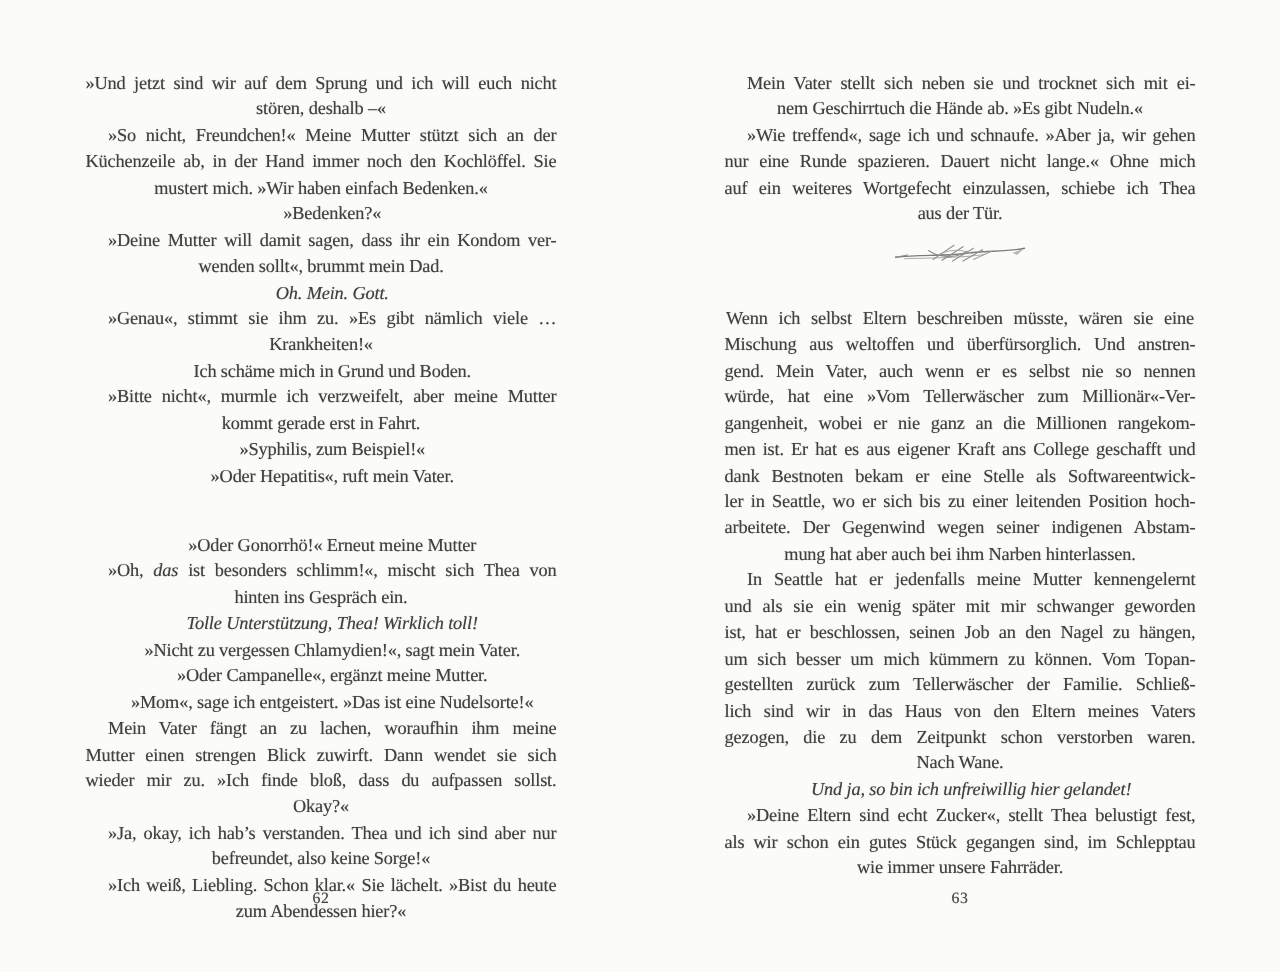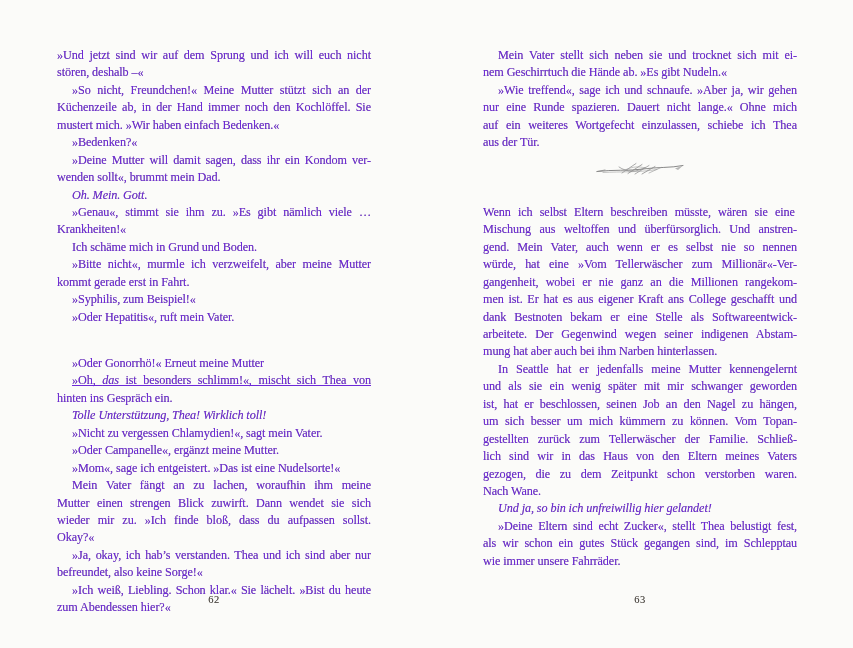--- a/index.html
+++ b/index.html
@@ -10,24 +10,25 @@
     font-family: "Liberation Serif", "DejaVu Serif", serif;
   }
   .spread { position: relative; width: 853px; height: 648px; }
 
   .page { position: absolute; top: 0; height: 100%; width: 314px; }
   .page-l { left: 57px; }
   .page-r { left: 483px; }
 
   .textcol {
     position: absolute; top: 47px; left: 0; width: 314px;
-    color: #6d28d9;
+    color: #404040;
     font-size: 12.2px;
     letter-spacing: -0.1px;
     text-shadow: 0 0 0.6px rgba(58, 52, 47, 0.5);
+    text-align: center;
   }
   .line {
     height: 17.45px;
     line-height: 17.45px;
     white-space: nowrap;
     overflow: visible;
   }
   .line.it { font-style: italic; }
   .line em { font-style: italic; }
 
@@ -90,21 +91,21 @@
         <div>
           <div class="line" style="padding-left: 15px;"><span class="t">»Syphilis, zum Beispiel!«</span></div>
         </div>
         <div>
           <div class="line" style="padding-left: 15px;"><span class="t">»Oder Hepatitis«, ruft mein Vater.</span></div>
         </div>
         <div>
           <div class="line" style="padding-left: 15px; margin-top: 29px;"><span class="t">»Oder Gonorrhö!« Erneut meine Mutter</span></div>
         </div>
         <div>
-          <div class="line" style="padding-left: 15px; text-decoration: underline;"><span class="t" style="word-spacing: 3.63px;">»Oh, <em>das</em> ist besonders schlimm!«, mischt sich Thea von</span></div>
+          <div class="line" style="padding-left: 15px;"><span class="t" style="word-spacing: 3.63px;">»Oh, <em>das</em> ist besonders schlimm!«, mischt sich Thea von</span></div>
           <div class="line"><span class="t">hinten ins Gespräch ein.</span></div>
         </div>
         <div>
           <div class="line it" style="padding-left: 15px;"><span class="t">Tolle Unterstützung, Thea! Wirklich toll!</span></div>
         </div>
         <div>
           <div class="line" style="padding-left: 15px;"><span class="t">»Nicht zu vergessen Chlamydien!«, sagt mein Vater.</span></div>
         </div>
         <div>
           <div class="line" style="padding-left: 15px;"><span class="t">»Oder Campanelle«, ergänzt meine Mutter.</span></div>
@@ -158,20 +159,21 @@
   </svg>
 </div>
         <div>
           <div class="line"><span class="t" style="word-spacing: 4.24px;">Wenn ich selbst Eltern beschreiben müsste, wären sie eine</span></div>
           <div class="line"><span class="t" style="word-spacing: 5.56px;">Mischung aus weltoffen und überfürsorglich. Und anstren-</span></div>
           <div class="line"><span class="t" style="word-spacing: 5.07px;">gend. Mein Vater, auch wenn er es selbst nie so nennen</span></div>
           <div class="line"><span class="t" style="word-spacing: 6.28px;">würde, hat eine »Vom Tellerwäscher zum Millionär«-Ver-</span></div>
           <div class="line"><span class="t" style="word-spacing: 4.29px;">gangenheit, wobei er nie ganz an die Millionen rangekom-</span></div>
           <div class="line"><span class="t" style="word-spacing: 1.81px;">men ist. Er hat es aus eigener Kraft ans College geschafft und</span></div>
           <div class="line"><span class="t" style="word-spacing: 5.09px;">dank Bestnoten bekam er eine Stelle als Softwareentwick-</span></div>
+          <div class="line"><span class="t" style="word-spacing: 1.99px;">ler in Seattle, wo er sich bis zu einer leitenden Position hoch-</span></div>
           <div class="line"><span class="t" style="word-spacing: 5.25px;">arbeitete. Der Gegenwind wegen seiner indigenen Abstam-</span></div>
           <div class="line"><span class="t">mung hat aber auch bei ihm Narben hinterlassen.</span></div>
         </div>
         <div>
           <div class="line" style="padding-left: 15px;"><span class="t" style="word-spacing: 5.16px;">In Seattle hat er jedenfalls meine Mutter kennengelernt</span></div>
           <div class="line"><span class="t" style="word-spacing: 4.4px;">und als sie ein wenig später mit mir schwanger geworden</span></div>
           <div class="line"><span class="t" style="word-spacing: 3.32px;">ist, hat er beschlossen, seinen Job an den Nagel zu hängen,</span></div>
           <div class="line"><span class="t" style="word-spacing: 3.59px;">um sich besser um mich kümmern zu können. Vom Topan-</span></div>
           <div class="line"><span class="t" style="word-spacing: 6.03px;">gestellten zurück zum Tellerwäscher der Familie. Schließ-</span></div>
           <div class="line"><span class="t" style="word-spacing: 5.29px;">lich sind wir in das Haus von den Eltern meines Vaters</span></div>

